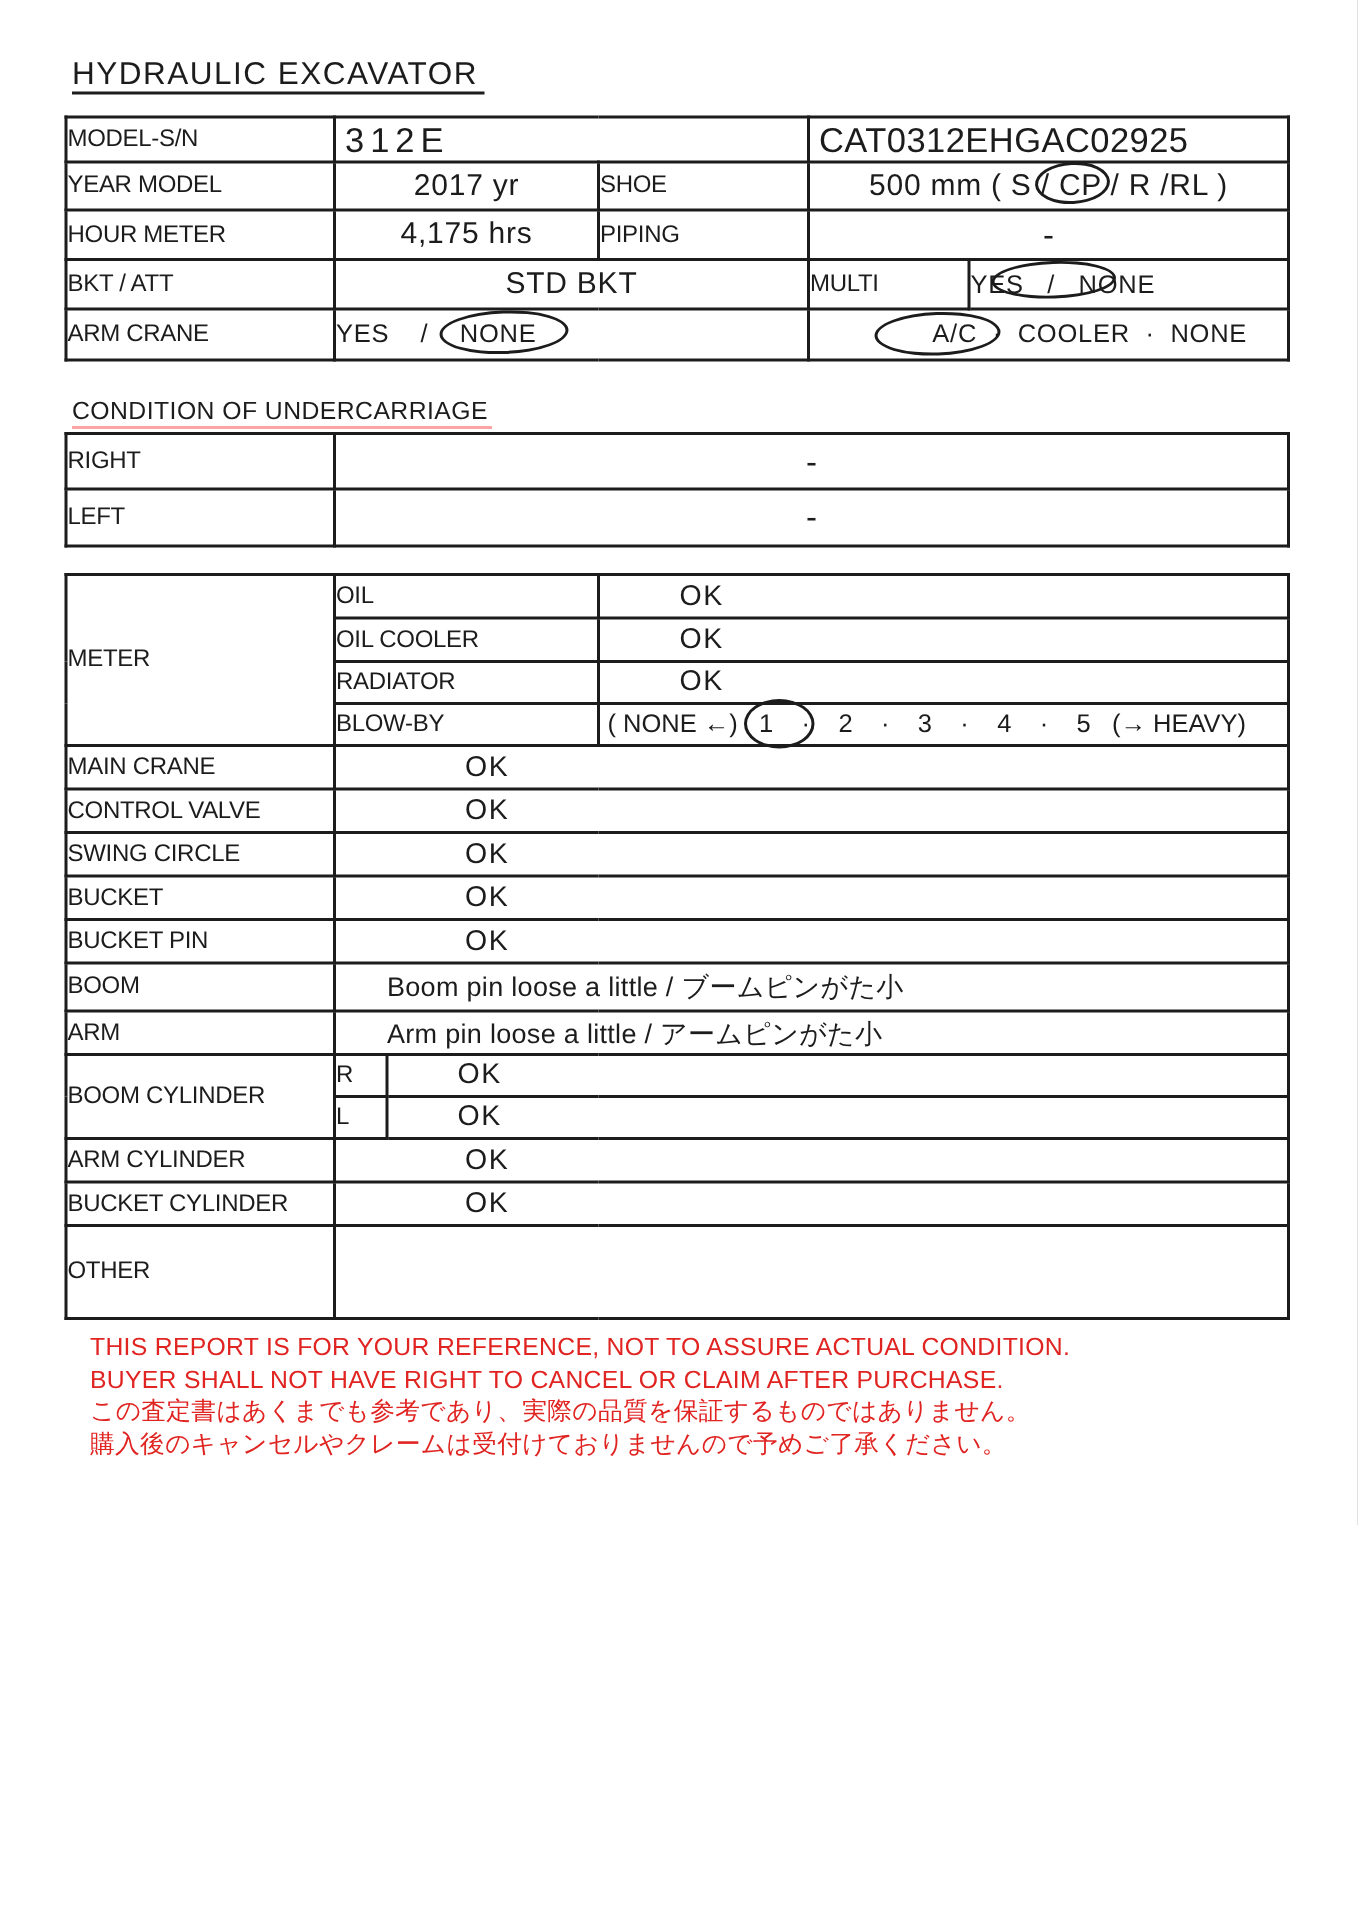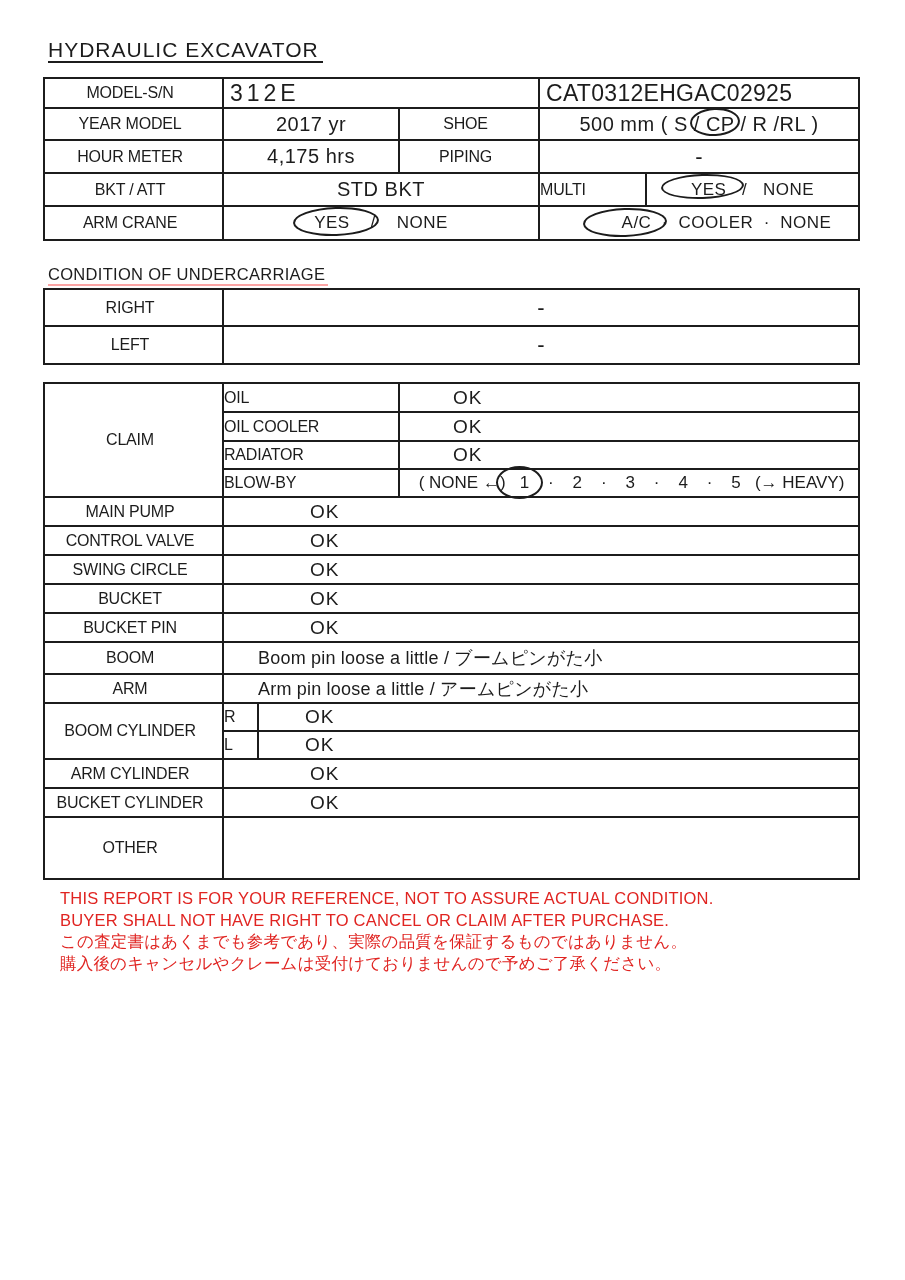--- a/index.html
+++ b/index.html
@@ -15,36 +15,36 @@
     border-bottom:2px solid #1c1c1c; padding:0 4px 1px 0; line-height:20px;
   }
   .sec-title {
     left:48px; top:266px; font-size:16.5px; letter-spacing:0.3px;
     border-bottom:2px solid #fca5a5; padding:0 3px 2px 0; line-height:16px;
   }
 
   table.sheet { border-collapse:collapse; table-layout:fixed; }
   table.sheet td { border:2px solid #1c1c1c; vertical-align:middle; overflow:hidden; }
 
-  .lbl   { text-align:center; padding-right:7px; font-size:16px; letter-spacing:-0.2px; }
+  .lbl   { text-align:left; padding-right:7px; font-size:16px; letter-spacing:-0.2px; }
   .lblc  { text-align:left; font-size:16px; letter-spacing:-0.2px; }
   .pre   { white-space:pre; }
 
   .val-model  { font-size:23px; padding-left:6px; letter-spacing:4px; }
   .val-serial { font-size:23px; padding-left:6px; letter-spacing:0.3px; }
   .val-c   { text-align:center; font-size:20px; letter-spacing:0.5px; }
-  .val-c17 { text-align:center; font-size:17px; letter-spacing:0.5px; }
+  .val-c17 { text-align:left; font-size:17px; letter-spacing:0.5px; }
   .val-ac  { text-align:center; font-size:17px; letter-spacing:0.5px; padding-left:55px; }
   .dash    { text-align:center; font-size:22px; }
 
   .ok-eng  { font-size:19px; padding-left:53px; letter-spacing:1px; }
   .ok-main { font-size:19px; padding-left:86px; letter-spacing:1px; }
   .ok-rl   { font-size:19px; padding-left:46px; letter-spacing:1px; }
   .pin-note{ font-size:18px; padding-left:34px; letter-spacing:0.2px;margin-top:47px; }
-  .blowby  { font-size:17px; padding-left:5px; white-space:pre;text-align:center; }
+  .blowby  { font-size:17px; padding-left:5px; white-space:pre; }
 
   #spec-table  { left:43px; top:77px;  width:815px; }
   #under-table { left:43px; top:288px; width:815px; }
   #insp-table  { left:43px; top:382px; width:815px; }
 
   .circle {
     position:absolute; border:2.5px solid #1c1c1c; border-radius:50%;
     background:transparent; z-index:5;
   }
   #circ-shoe     { left:690px; top:108px; width:50px; height:28px; transform:rotate(-3deg); }
@@ -123,38 +123,38 @@
 
   <table class="abs sheet" id="insp-table">
     <colgroup>
         <col style="width:179px">
         <col style="width:35px">
         <col style="width:141px">
         <col style="width:460px">
       </colgroup>
     <tbody>
         <tr style="height:29px">
-      <td rowspan="4" class="lbl">CLAIM</td>
+      <td rowspan="4" class="lbl">METER</td>
       <td colspan="2" class="lblc">OIL</td>
       <td class="ok-eng">OK</td>
     </tr>
     <tr style="height:29px">
       <td colspan="2" class="lblc">OIL COOLER</td>
       <td class="ok-eng">OK</td>
     </tr>
     <tr style="height:28px">
       <td colspan="2" class="lblc">RADIATOR</td>
       <td class="ok-eng">OK</td>
     </tr>
     <tr style="height:28px">
       <td colspan="2" class="lblc">BLOW-BY</td>
       <td class="blowby">( NONE ←)   1    ·    2    ·    3    ·    4    ·    5   (→ HEAVY)</td>
     </tr>
     <tr style="height:29px">
-      <td class="lbl">MAIN PUMP</td>
+      <td class="lbl">MAIN CRANE</td>
       <td colspan="3" class="ok-main">OK</td>
     </tr>
     <tr style="height:29px">
       <td class="lbl">CONTROL VALVE</td>
       <td colspan="3" class="ok-main">OK</td>
     </tr>
     <tr style="height:29px">
       <td class="lbl">SWING CIRCLE</td>
       <td colspan="3" class="ok-main">OK</td>
     </tr>

